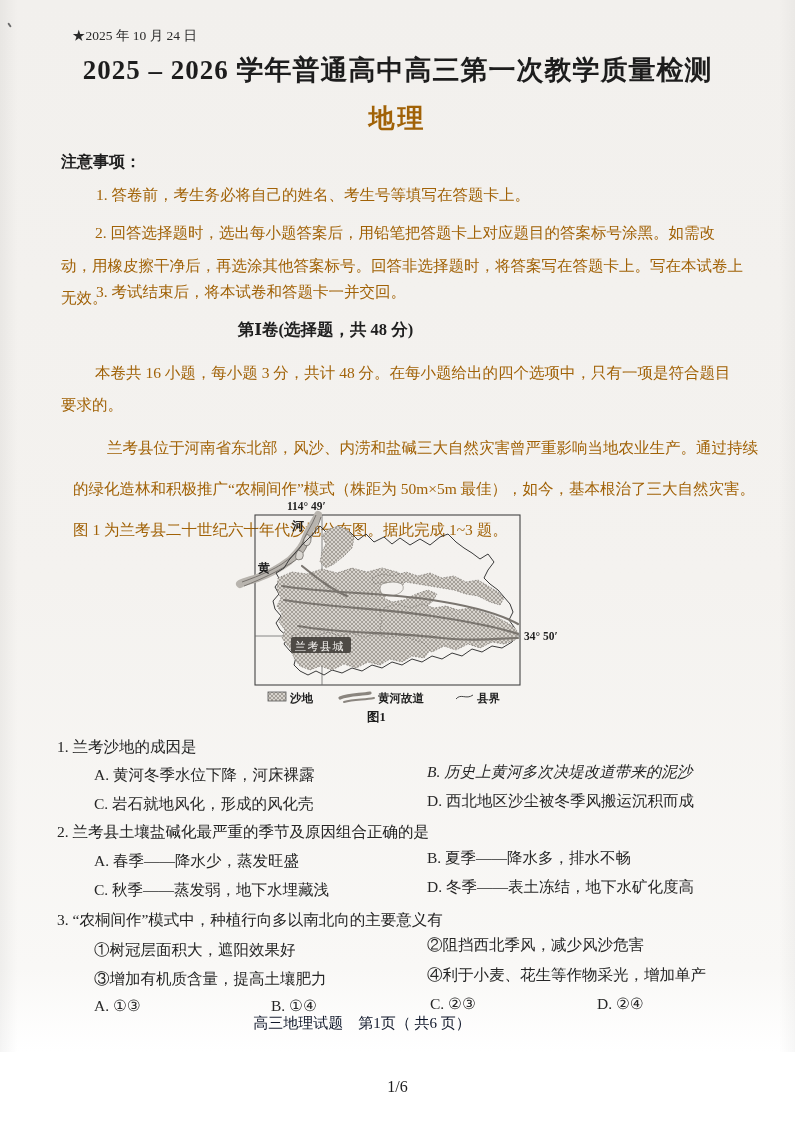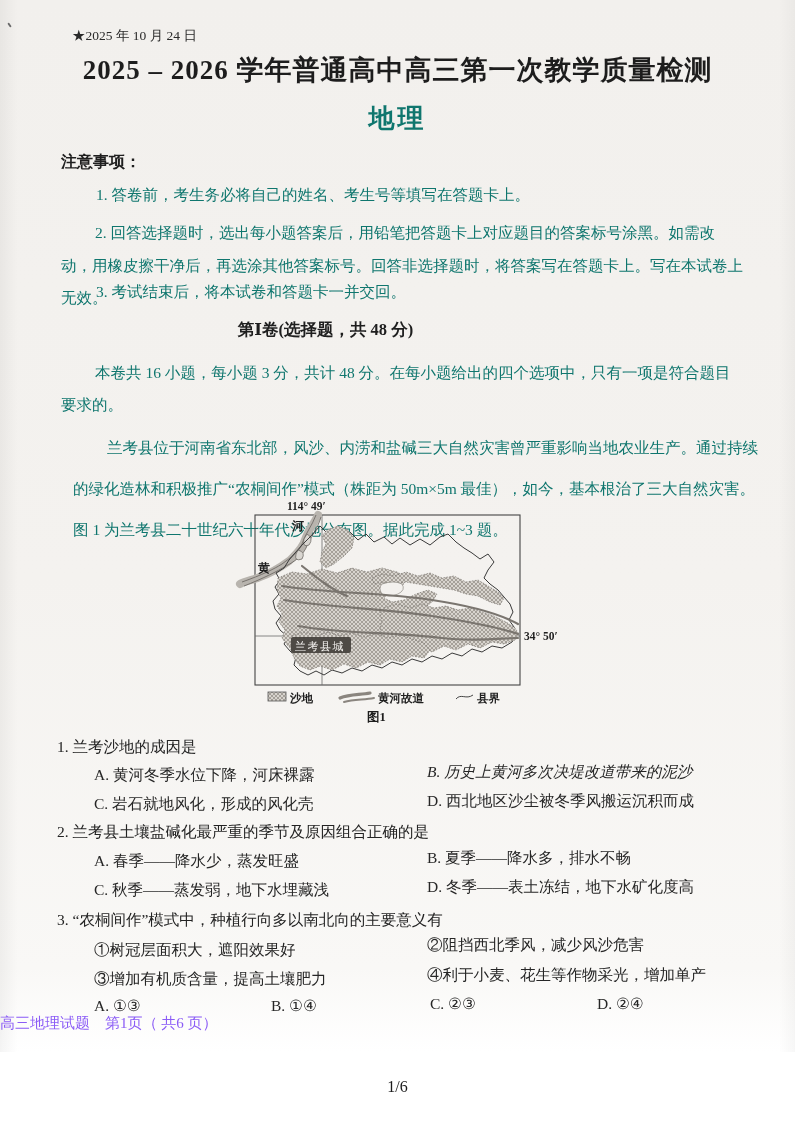--- a/index.html
+++ b/index.html
@@ -17,33 +17,33 @@
     background:linear-gradient(90deg,rgba(0,0,0,0.045) 0%,rgba(0,0,0,0) 2.2%,rgba(0,0,0,0) 98%,rgba(0,0,0,0.03) 100%);
     pointer-events:none;
   }
   .artifact{
     position:absolute;left:7px;top:24px;width:5px;height:2px;background:#6b6b6b;
     transform:rotate(55deg);border-radius:1px;
   }
   .abs{position:absolute;white-space:nowrap;}
   .date{left:72px;top:27px;font-size:13.5px;color:#2a2a2a;}
   .title{left:0;top:52px;width:795px;text-align:center;font-size:27px;font-weight:bold;color:#1d1d1d;letter-spacing:1px;}
-  .subject{left:0;top:101px;width:795px;text-align:center;font-size:26px;font-weight:bold;color:#0f766e;letter-spacing:3px;}
+  .subject{left:0;top:101px;width:795px;text-align:center;font-size:26px;font-weight:bold;color:#a16207;letter-spacing:3px;}
   .notice-head{left:61px;top:152px;font-size:16px;font-weight:bold;color:#1f1f1f;}
-  .bodytext{font-size:15.5px;color:#0f766e;}
+  .bodytext{font-size:15.5px;color:#a16207;}
   .n1{left:96px;top:185px;}
   .n2{left:61px;top:217px;width:684px;line-height:32.5px;text-indent:2.2em;white-space:normal;}
   .n3{left:96px;top:282px;}
   .sec-title{left:0;top:319px;width:651px;text-align:center;font-size:16.5px;font-weight:bold;color:#1e1e1e;}
   .intro{left:61px;top:357px;width:684px;line-height:32px;text-indent:2.2em;white-space:normal;}
   .passage{left:61px;top:427px;width:688px;line-height:41px;text-indent:2.2em;white-space:normal;margin-left:12px;}
   .figure{left:232px;top:496px;width:336px;height:232px;}
   .qstem{font-size:15.5px;color:#232323;}
   .opt{font-size:15.5px;color:#262626;}
-  .footer{left:0;top:1014px;width:724px;font-size:15px;color:#8b5cf6;}
+  .footer{left:0;top:1014px;width:724px;text-align:center;font-size:15px;color:#0f172a;}
   .pagenum{left:0;top:1078px;width:795px;text-align:center;font-size:16px;color:#1c1c1c;background:transparent;}
   svg text{font-family:"Liberation Serif","DejaVu Serif",serif;}
 </style>
 </head>
 <body>
 
 <div class="paper"></div>
 <div class="paper-edge"></div>
 <div class="artifact"></div>
 

